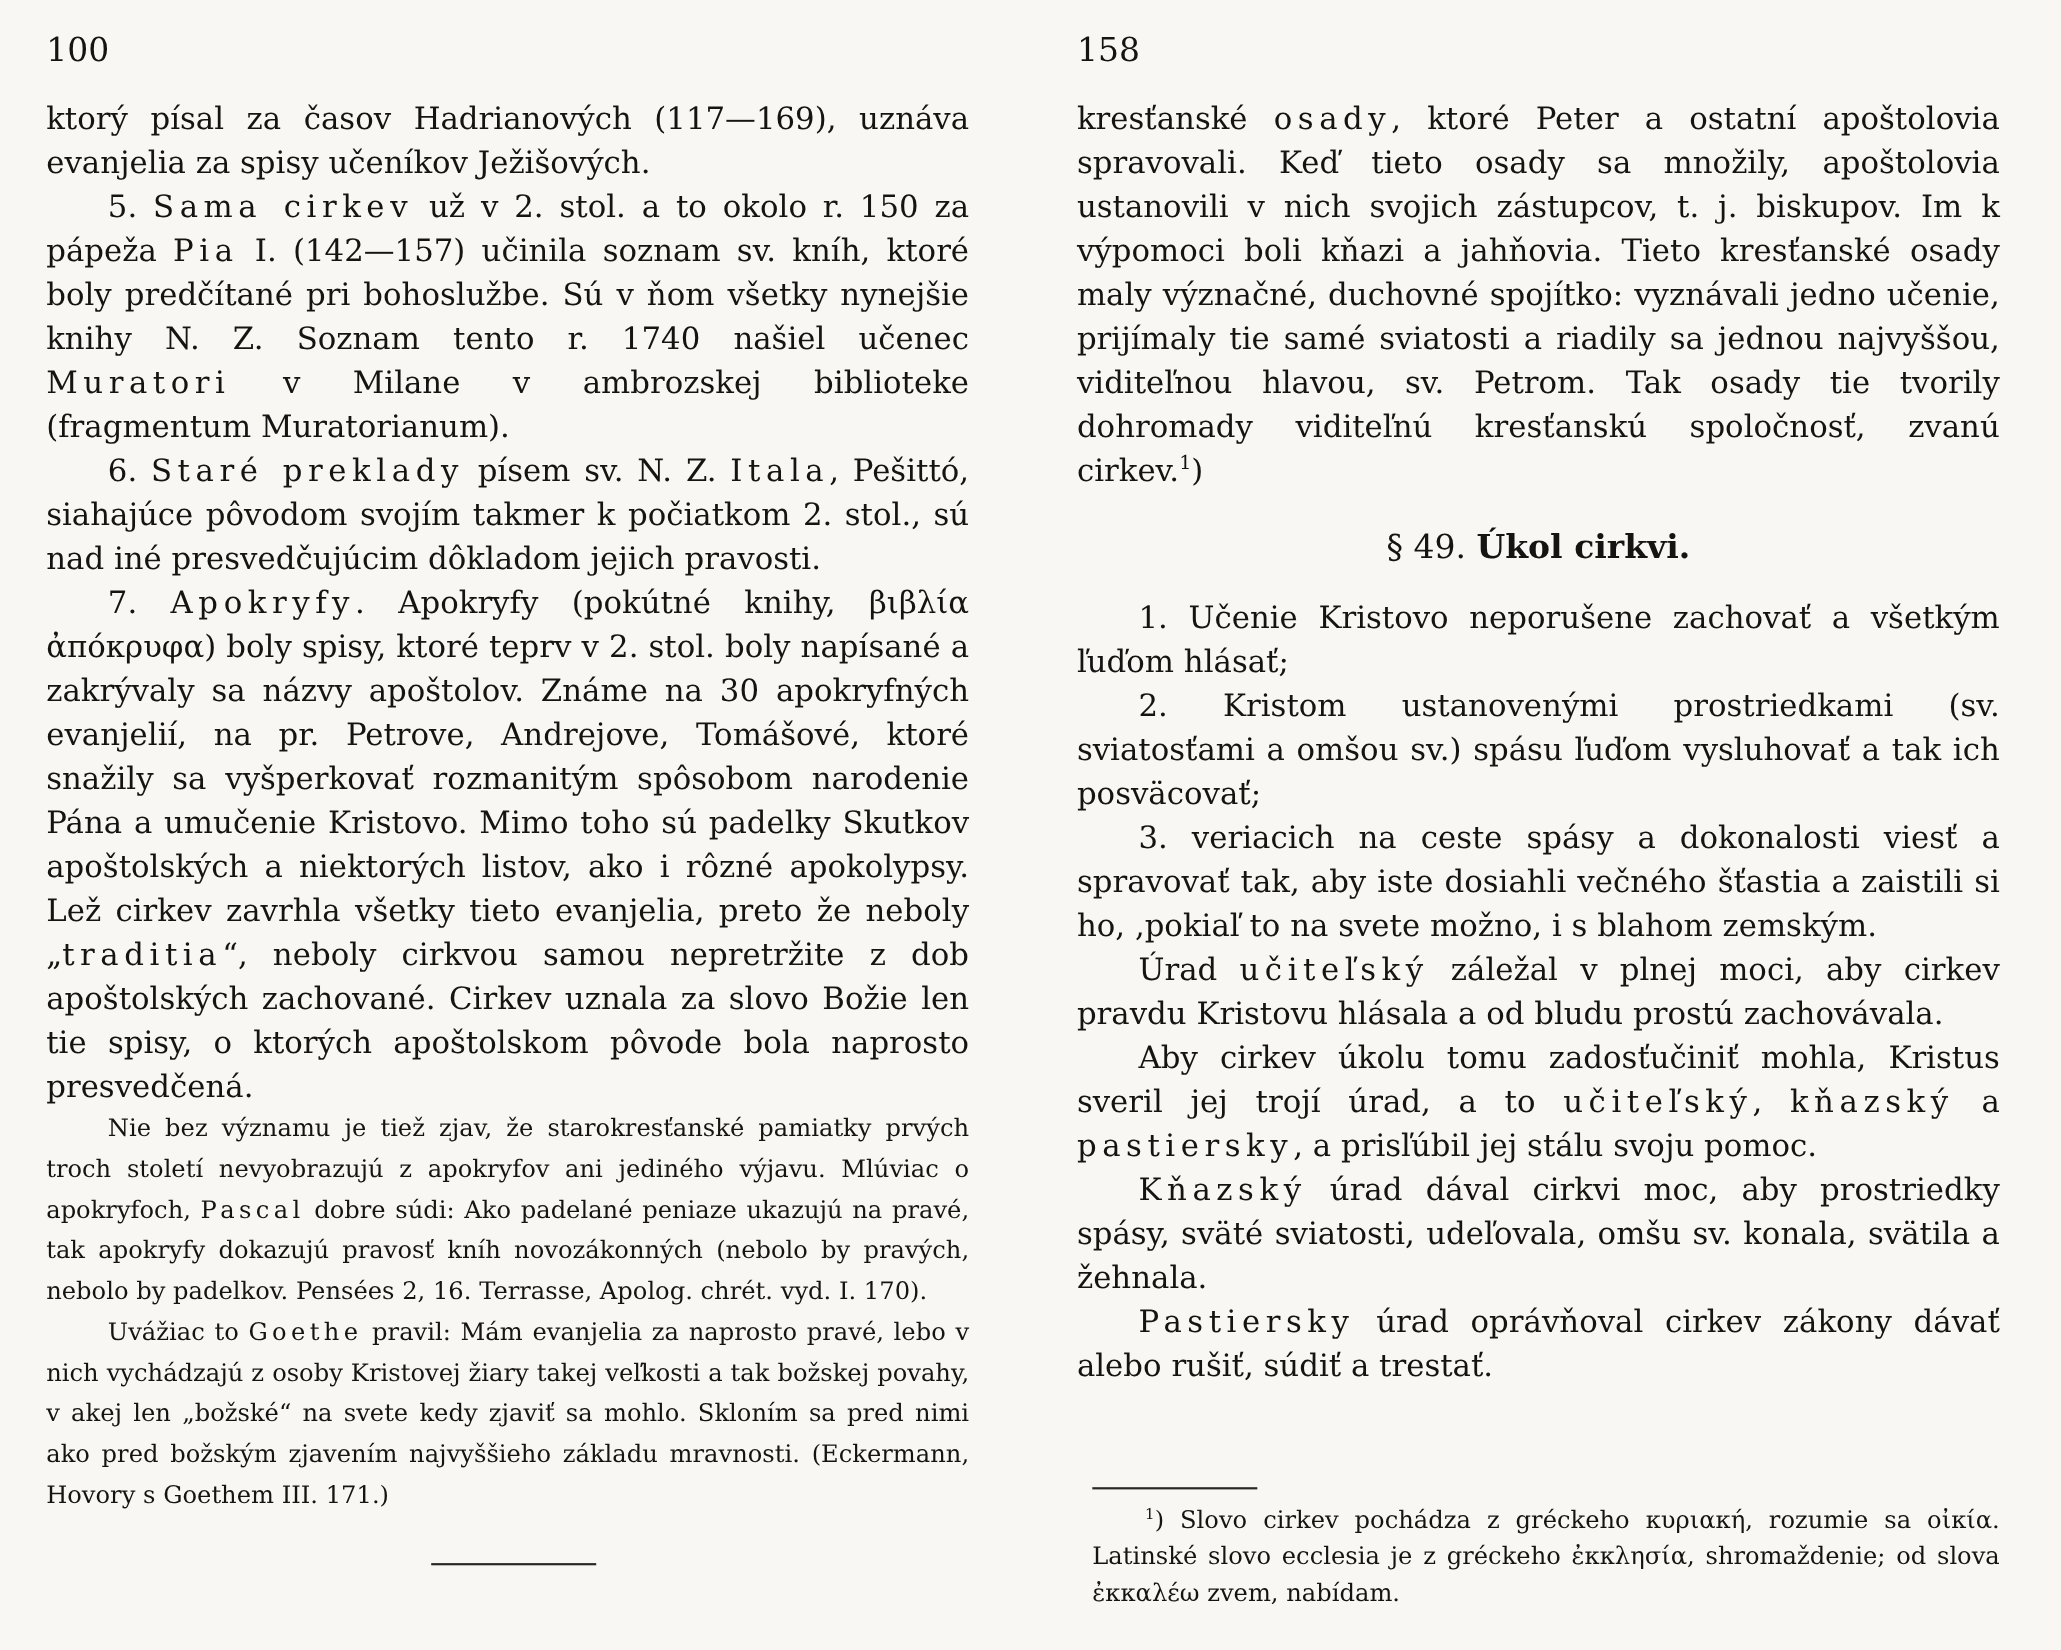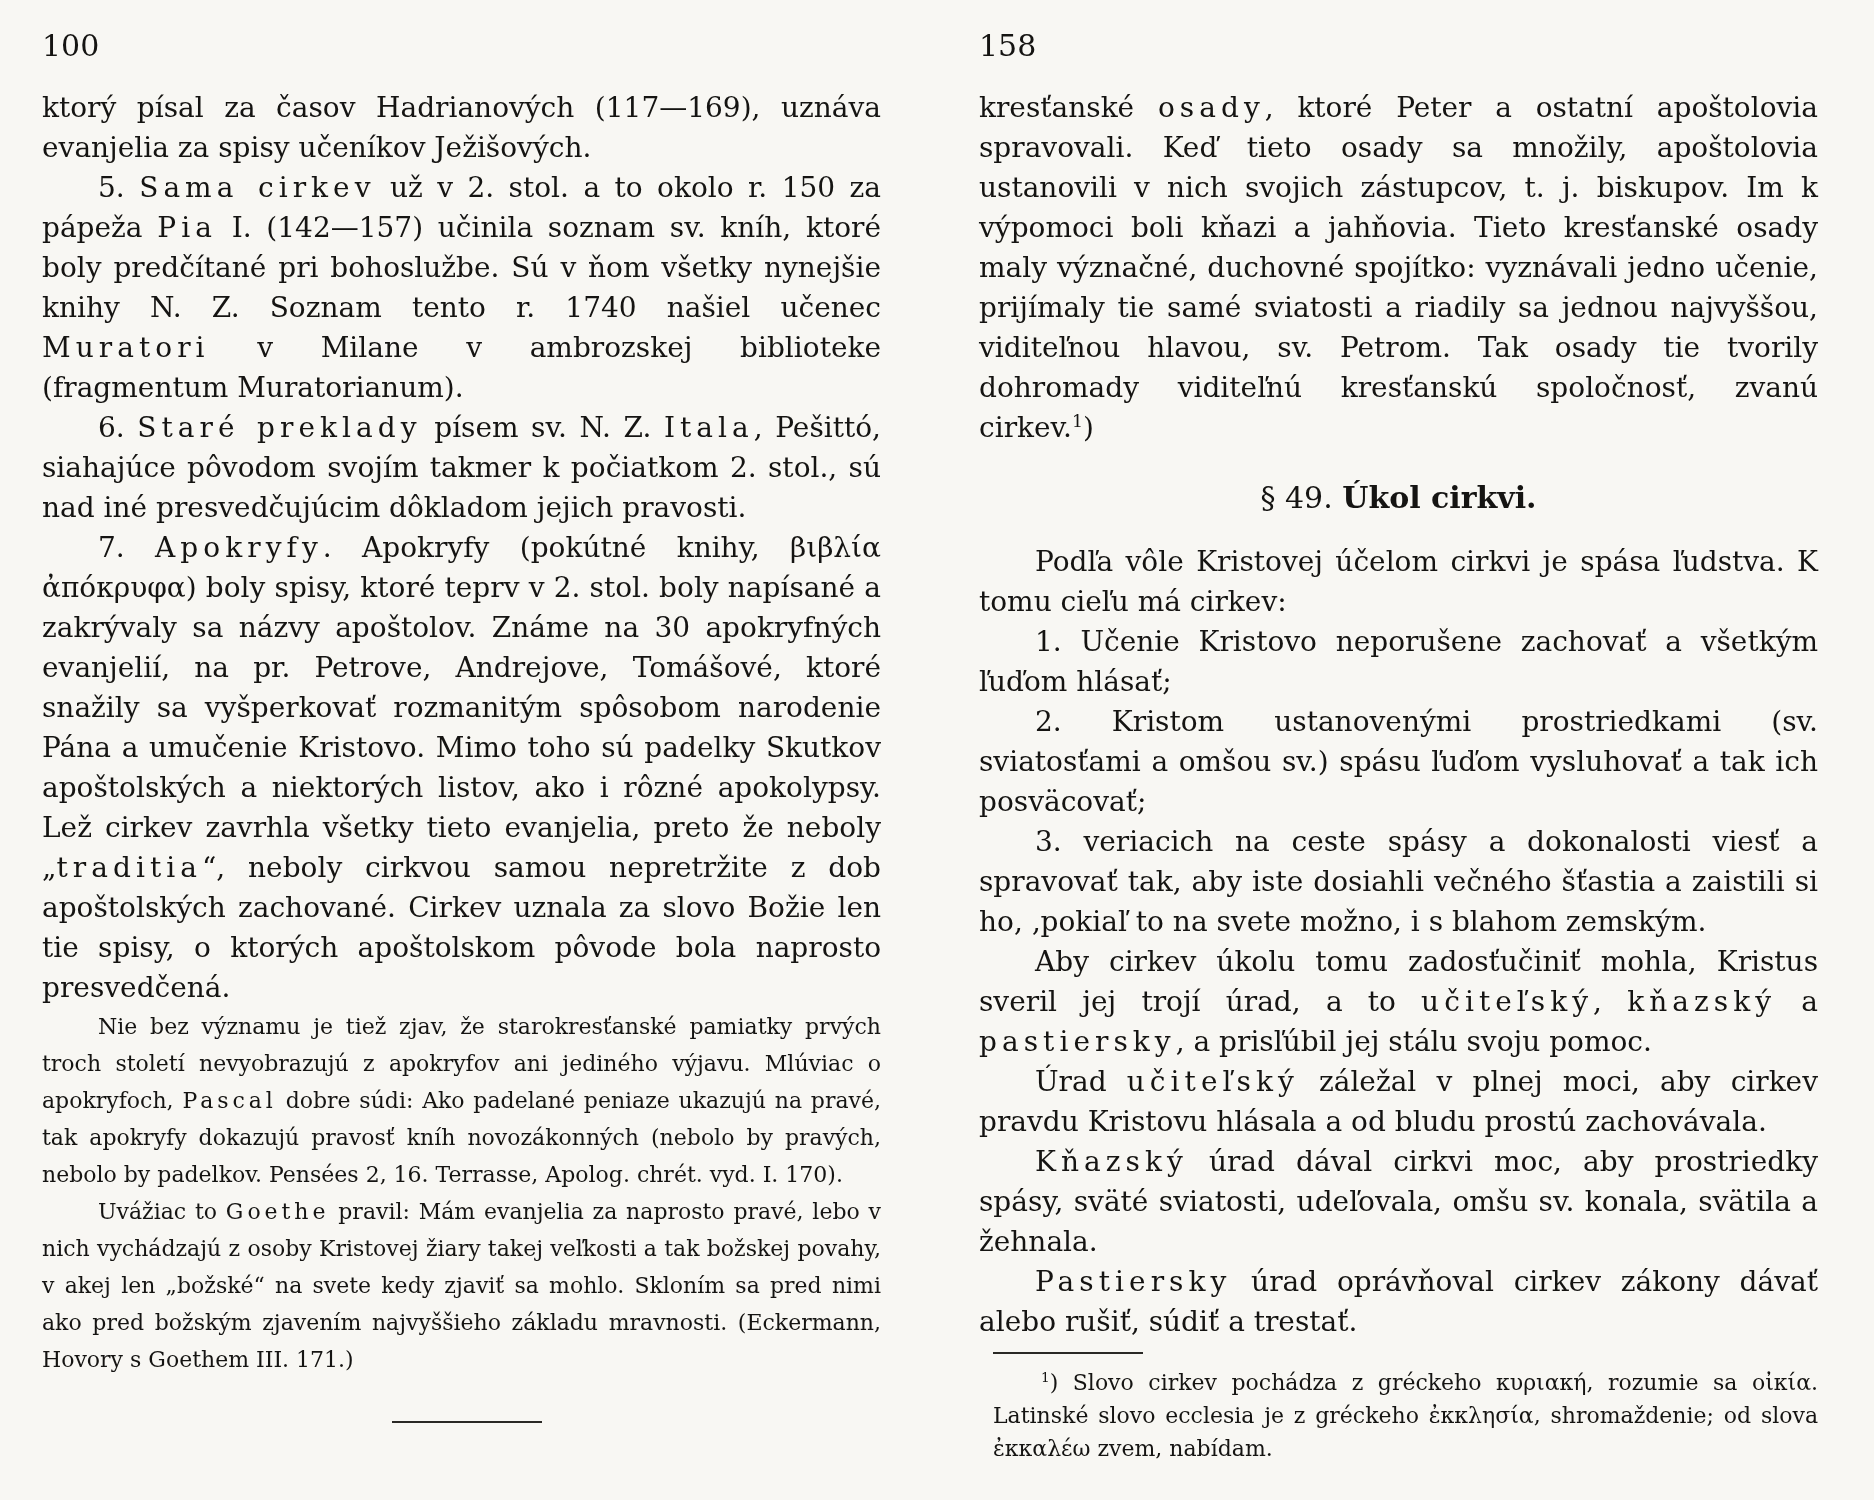--- a/index.html
+++ b/index.html
@@ -53,26 +53,25 @@
         <p class="para small indent"><span>Uvážiac to </span><span class="sperr">Goethe</span><span> pravil: Mám evanjelia za naprosto pravé, lebo v nich vychádzajú z osoby Kristovej žiary takej veľkosti a tak božskej povahy, v akej len „božské“ na svete kedy zjaviť sa mohlo. Skloním sa pred nimi ako pred božským zjavením najvyššieho základu mravnosti. (Eckermann, Hovory s Goethem III. 171.)</span></p>
       </div>
     <div class="end-rule"></div>
   </div>
 
   <div class="page page-right">
     <div class="page-number">158</div>
     <div class="content">
         <p class="para body"><span>kresťanské </span><span class="sperr">osady</span><span>, ktoré Peter a ostatní apoštolovia spravovali. Keď tieto osady sa množily, apoštolovia ustanovili v nich svojich zástupcov, t. j. biskupov. Im k výpomoci boli kňazi a jahňovia. Tieto kresťanské osady maly význačné, duchovné spojítko: vyznávali jedno učenie, prijímaly tie samé sviatosti a riadily sa jednou najvyššou, viditeľnou hlavou, sv. Petrom. Tak osady tie tvorily dohromady viditeľnú kresťanskú spoločnosť, zvanú cirkev.</span><sup>1</sup><span>)</span></p>
         <p class="para heading"><span>§ 49. </span><span class="bold">Úkol cirkvi.</span></p>
-        <p class="para body indent"><span>Podľa vôle Kristovej účelom cirkvi je spása ľudstva. K tomu cieľu má cirkev:</span></p>
         <p class="para body indent"><span>1. Učenie Kristovo neporušene zachovať a všetkým ľuďom hlásať;</span></p>
         <p class="para body indent"><span>2. Kristom ustanovenými prostriedkami (sv. sviatosťami a omšou sv.) spásu ľuďom vysluhovať a tak ich posväcovať;</span></p>
         <p class="para body indent"><span>3. veriacich na ceste spásy a dokonalosti viesť a spravovať tak, aby iste dosiahli večného šťastia a zaistili si ho, ‚pokiaľ to na svete možno, i s blahom zemským.</span></p>
+        <p class="para body indent"><span>Úrad </span><span class="sperr">učiteľský</span><span> záležal v plnej moci, aby cirkev pravdu Kristovu hlásala a od bludu prostú zachovávala.</span></p>
         <p class="para body indent"><span>Aby cirkev úkolu tomu zadosťučiniť mohla, Kristus sveril jej trojí úrad, a to </span><span class="sperr">učiteľský</span><span>, </span><span class="sperr">kňazský</span><span> a </span><span class="sperr">pastiersky</span><span>, a prisľúbil jej stálu svoju pomoc.</span></p>
-        <p class="para body indent"><span>Úrad </span><span class="sperr">učiteľský</span><span> záležal v plnej moci, aby cirkev pravdu Kristovu hlásala a od bludu prostú zachovávala.</span></p>
         <p class="para body indent"><span class="sperr">Kňazský</span><span> úrad dával cirkvi moc, aby prostriedky spásy, sväté sviatosti, udeľovala, omšu sv. konala, svätila a žehnala.</span></p>
         <p class="para body indent"><span class="sperr">Pastiersky</span><span> úrad oprávňoval cirkev zákony dávať alebo rušiť, súdiť a trestať.</span></p>
       </div>
     <div class="footnote-block">
       <div class="footnote-rule"></div>
       <div>
           <p class="para small indent"><sup>1</sup><span>) Slovo cirkev pochádza z gréckeho κυριακή, rozumie sa οἰκία. Latinské slovo ecclesia je z gréckeho ἐκκλησία, shromaždenie; od slova ἐκκαλέω zvem, nabídam.</span></p>
         </div>
     </div>
   </div>

